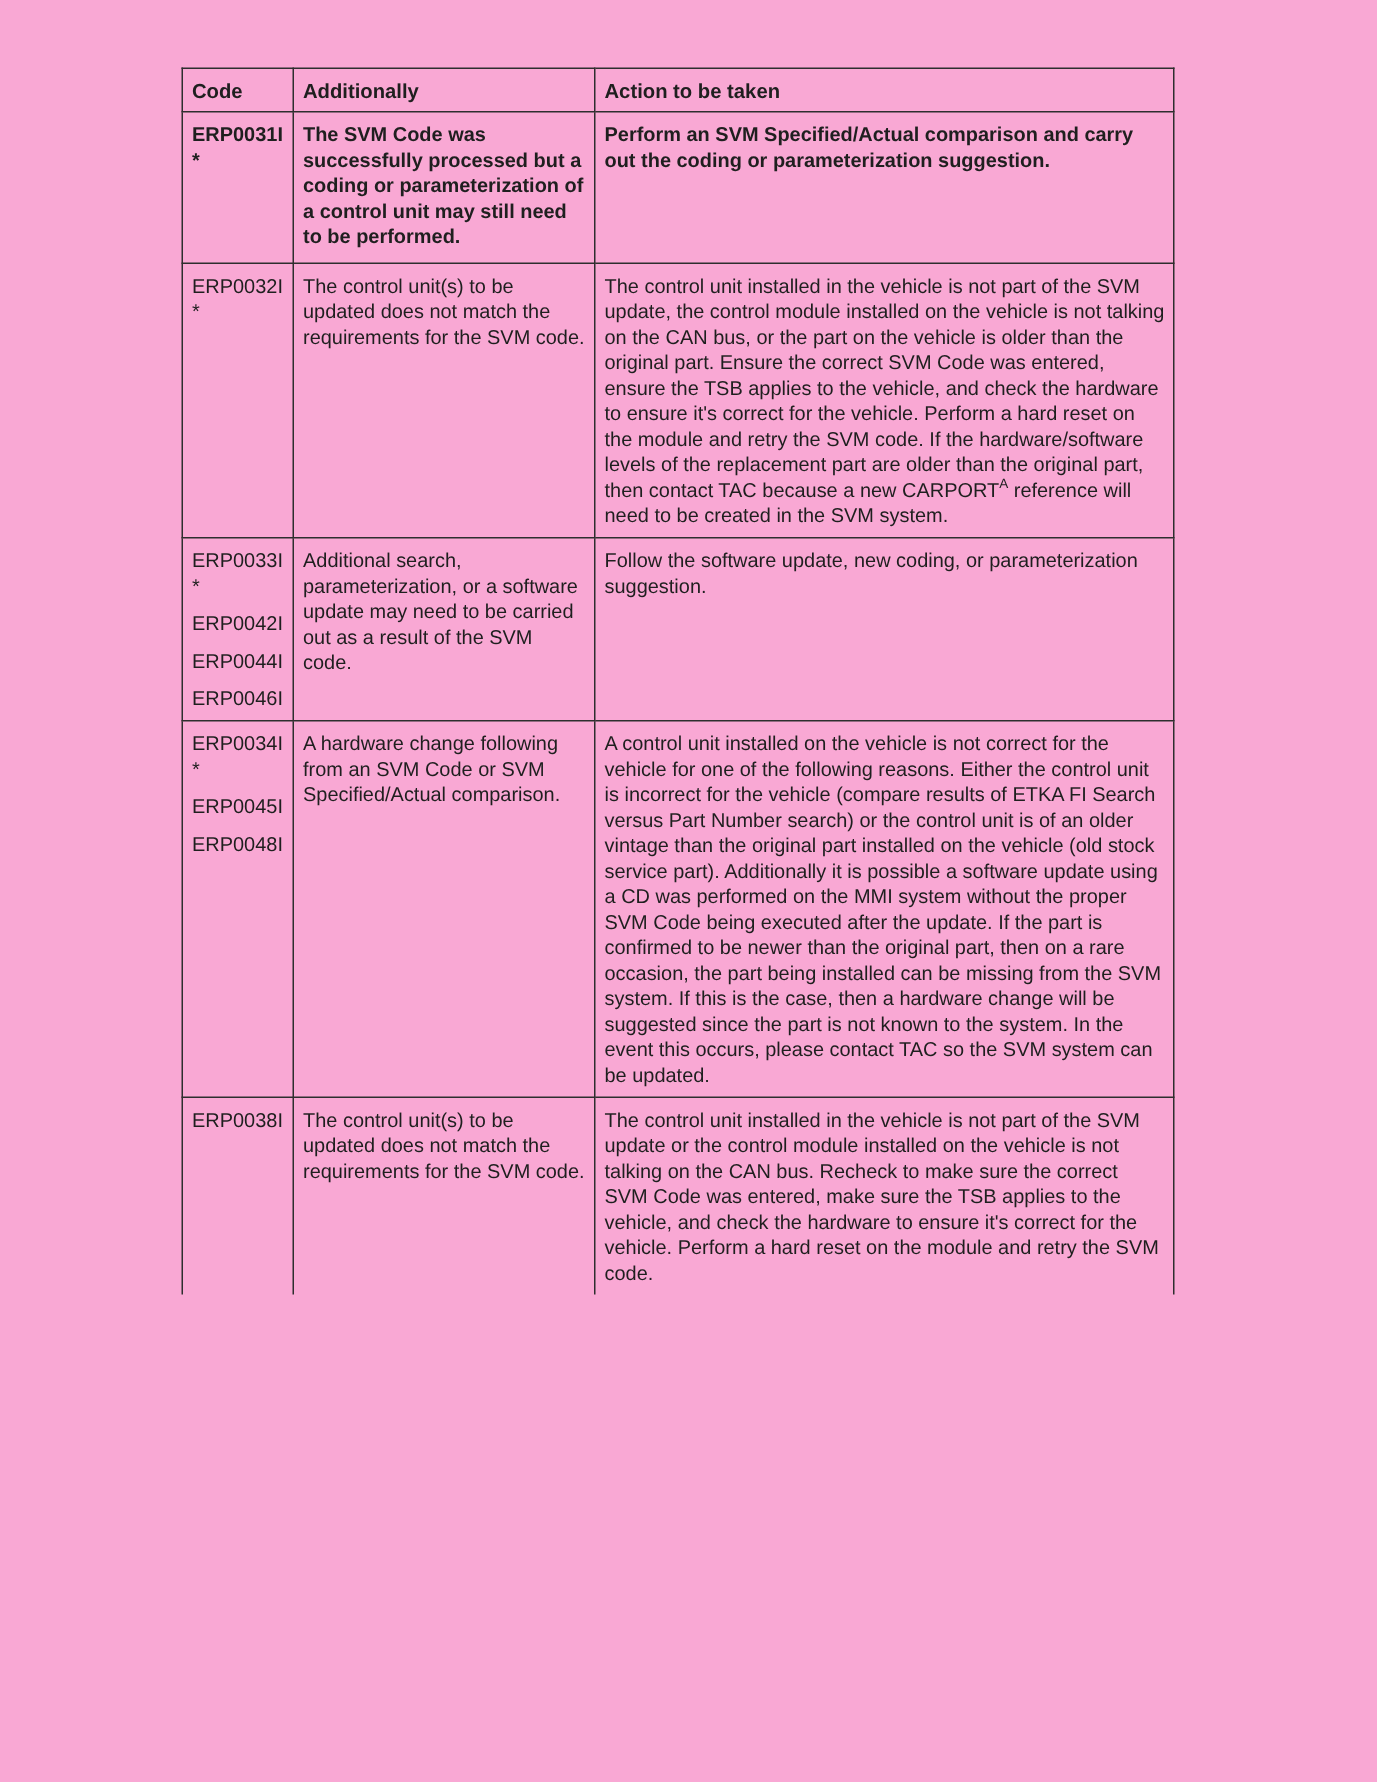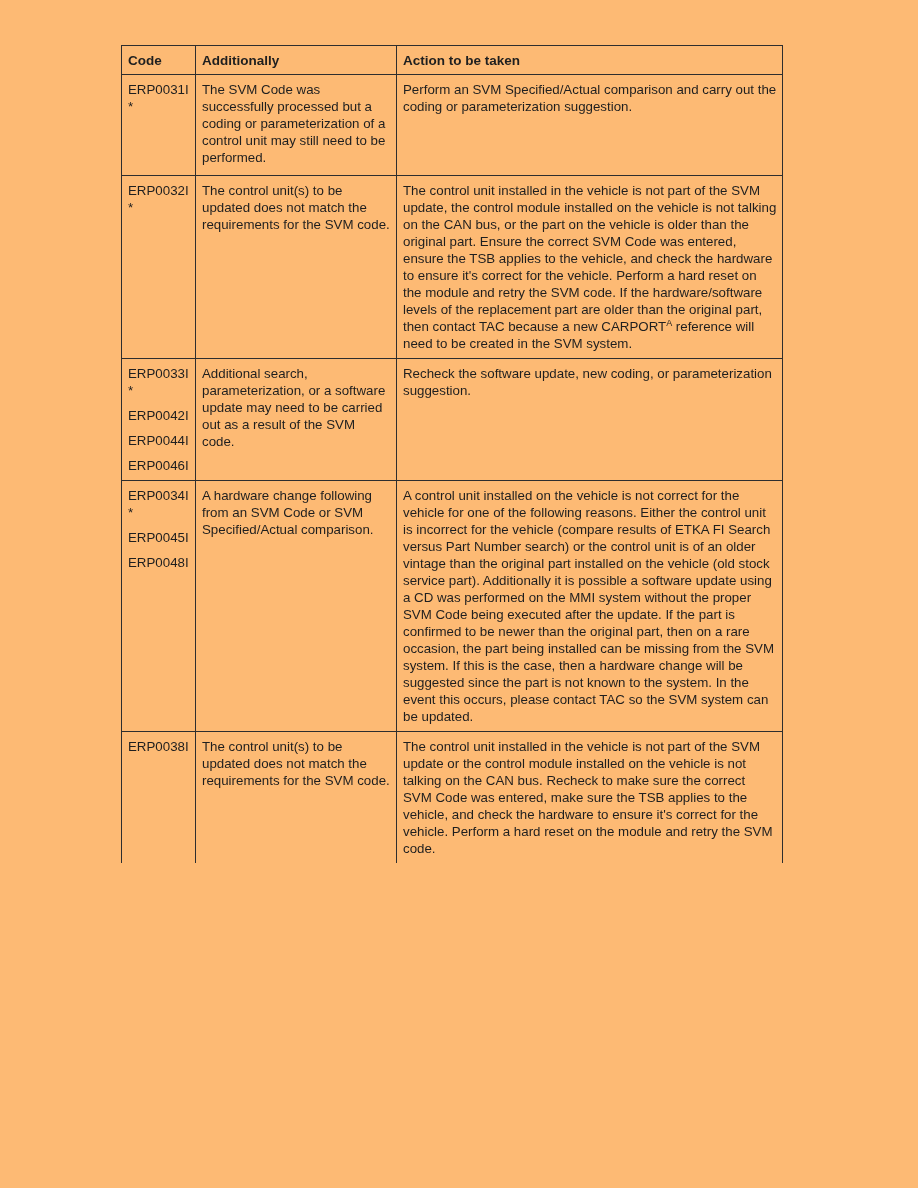--- a/index.html
+++ b/index.html
@@ -4,21 +4,21 @@
 <style>
   html, body {
     margin: 0;
     padding: 0;
     background: #ffffff;
   }
   .page {
     position: relative;
     width: 918px;
     height: 1188px;
-    background: #fdba74;
+    background: #f9a8d4;
     overflow: hidden;
     font-family: "Liberation Sans", "DejaVu Sans", sans-serif;
     color: #1f1f1f;
   }
   table.svm-table {
     position: absolute;
     left: 121px;
     top: 45px;
     width: 661px;
     border-collapse: collapse;
@@ -40,21 +40,21 @@
   }
   table.svm-table thead th {
     font-weight: bold;
     font-size: 13.5px;
     height: 20px;
     vertical-align: middle;
     padding-top: 4px;
     padding-bottom: 4px;
   }
   
-  tr.r0 td { height: 88px; }
+  tr.r0 td { height: 88px; font-weight: bold; }
   tr.r1 td { height: 166px; }
   tr.r2 td { height: 102px; }
   tr.r3 td { height: 238px; }
   tr.r4 td { height: 114px; }
 
   
   tr.last-row td { border-bottom: none; }
 
   .code-block { margin: 0 0 8px 0; }
   .code-block:last-child { margin-bottom: 0; }
@@ -114,21 +114,21 @@
               <span class="code-line">ERP0042I</span>
             </div>
             <div class="code-block">
               <span class="code-line">ERP0044I</span>
             </div>
             <div class="code-block">
               <span class="code-line">ERP0046I</span>
             </div>
           </td>
           <td class="desc-cell">Additional search, parameterization, or a software update may need to be carried out as a result of the SVM code.</td>
-          <td class="action-cell">Recheck the software update, new coding, or parameterization suggestion.</td>
+          <td class="action-cell">Follow the software update, new coding, or parameterization suggestion.</td>
         </tr>
         <tr class="r3">
           <td class="code-cell">
             <div class="code-block">
               <span class="code-line">ERP0034I</span>
               <span class="star-line">*</span>
             </div>
             <div class="code-block">
               <span class="code-line">ERP0045I</span>
             </div>

